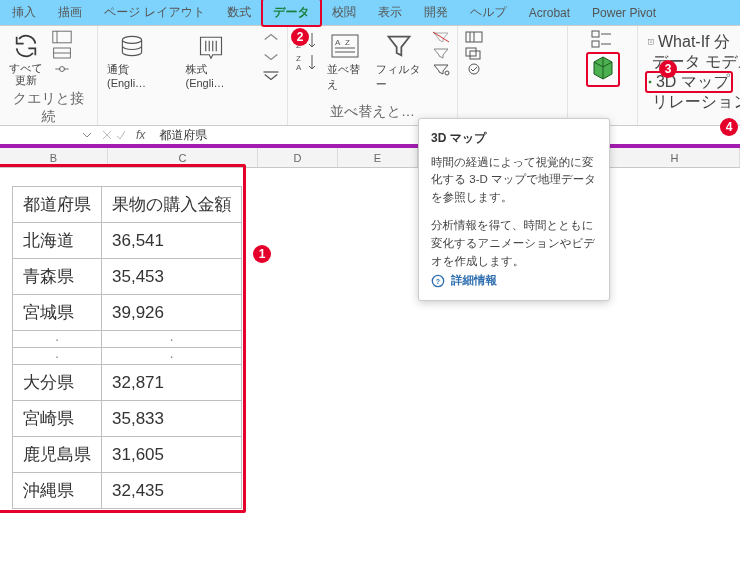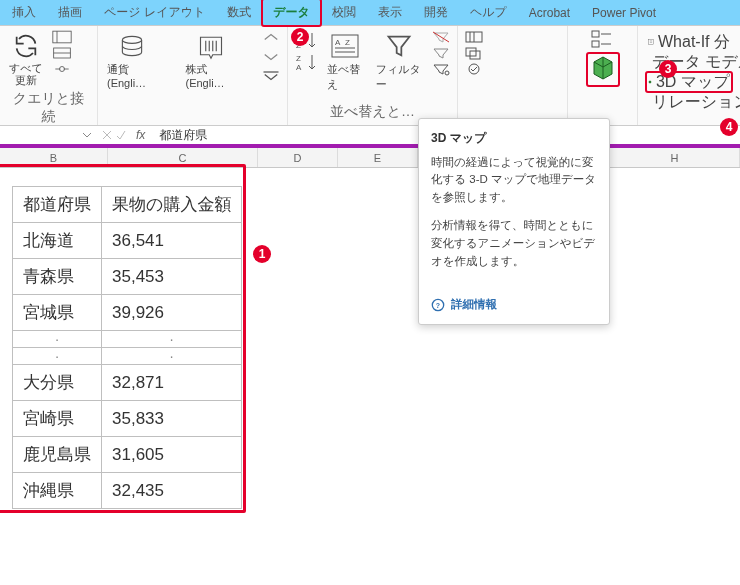--- a/index.html
+++ b/index.html
@@ -56,21 +56,21 @@
   .prefTable td{border:1px solid #bfbfbf;padding:6px 10px;font-size:17px;height:30px}
   .prefTable td.num{text-align:left}
   .prefTable td.head{background:#fff;font-weight:500}
   .dots td{text-align:center;color:#888;font-size:14px;padding:0;height:16px}
   .tableWrap{position:relative;display:inline-block}
   .tableWrap::after{content:"";position:absolute;inset:-4px;border:3px solid #e4002b;border-radius:2px;pointer-events:none}
 
   
   .tooltip{position:absolute;left:418px;top:118px;width:192px;background:#fff;border:1px solid #ccc;border-radius:3px;box-shadow:0 2px 8px rgba(0,0,0,.2);padding:10px 12px;font-size:11.5px;color:#444;line-height:1.55}
   .tooltip h4{margin:0 0 6px 0;font-size:12px;font-weight:700;color:#333}
-  .tooltip .link{display:flex;align-items:center;gap:6px;color:#2f6fb0;margin-top:26px;font-weight:600}
+  .tooltip .link{display:flex;align-items:center;gap:6px;color:#2f6fb0;margin-top:2px;font-weight:600}
   .tooltip .link svg{width:14px;height:14px;stroke:#2f6fb0}
 
   .wrap{position:relative;width:740px;height:585px}
 </style>
 </head>
 <body>
 
 <div class="wrap">
 
   <div class="tabs">

